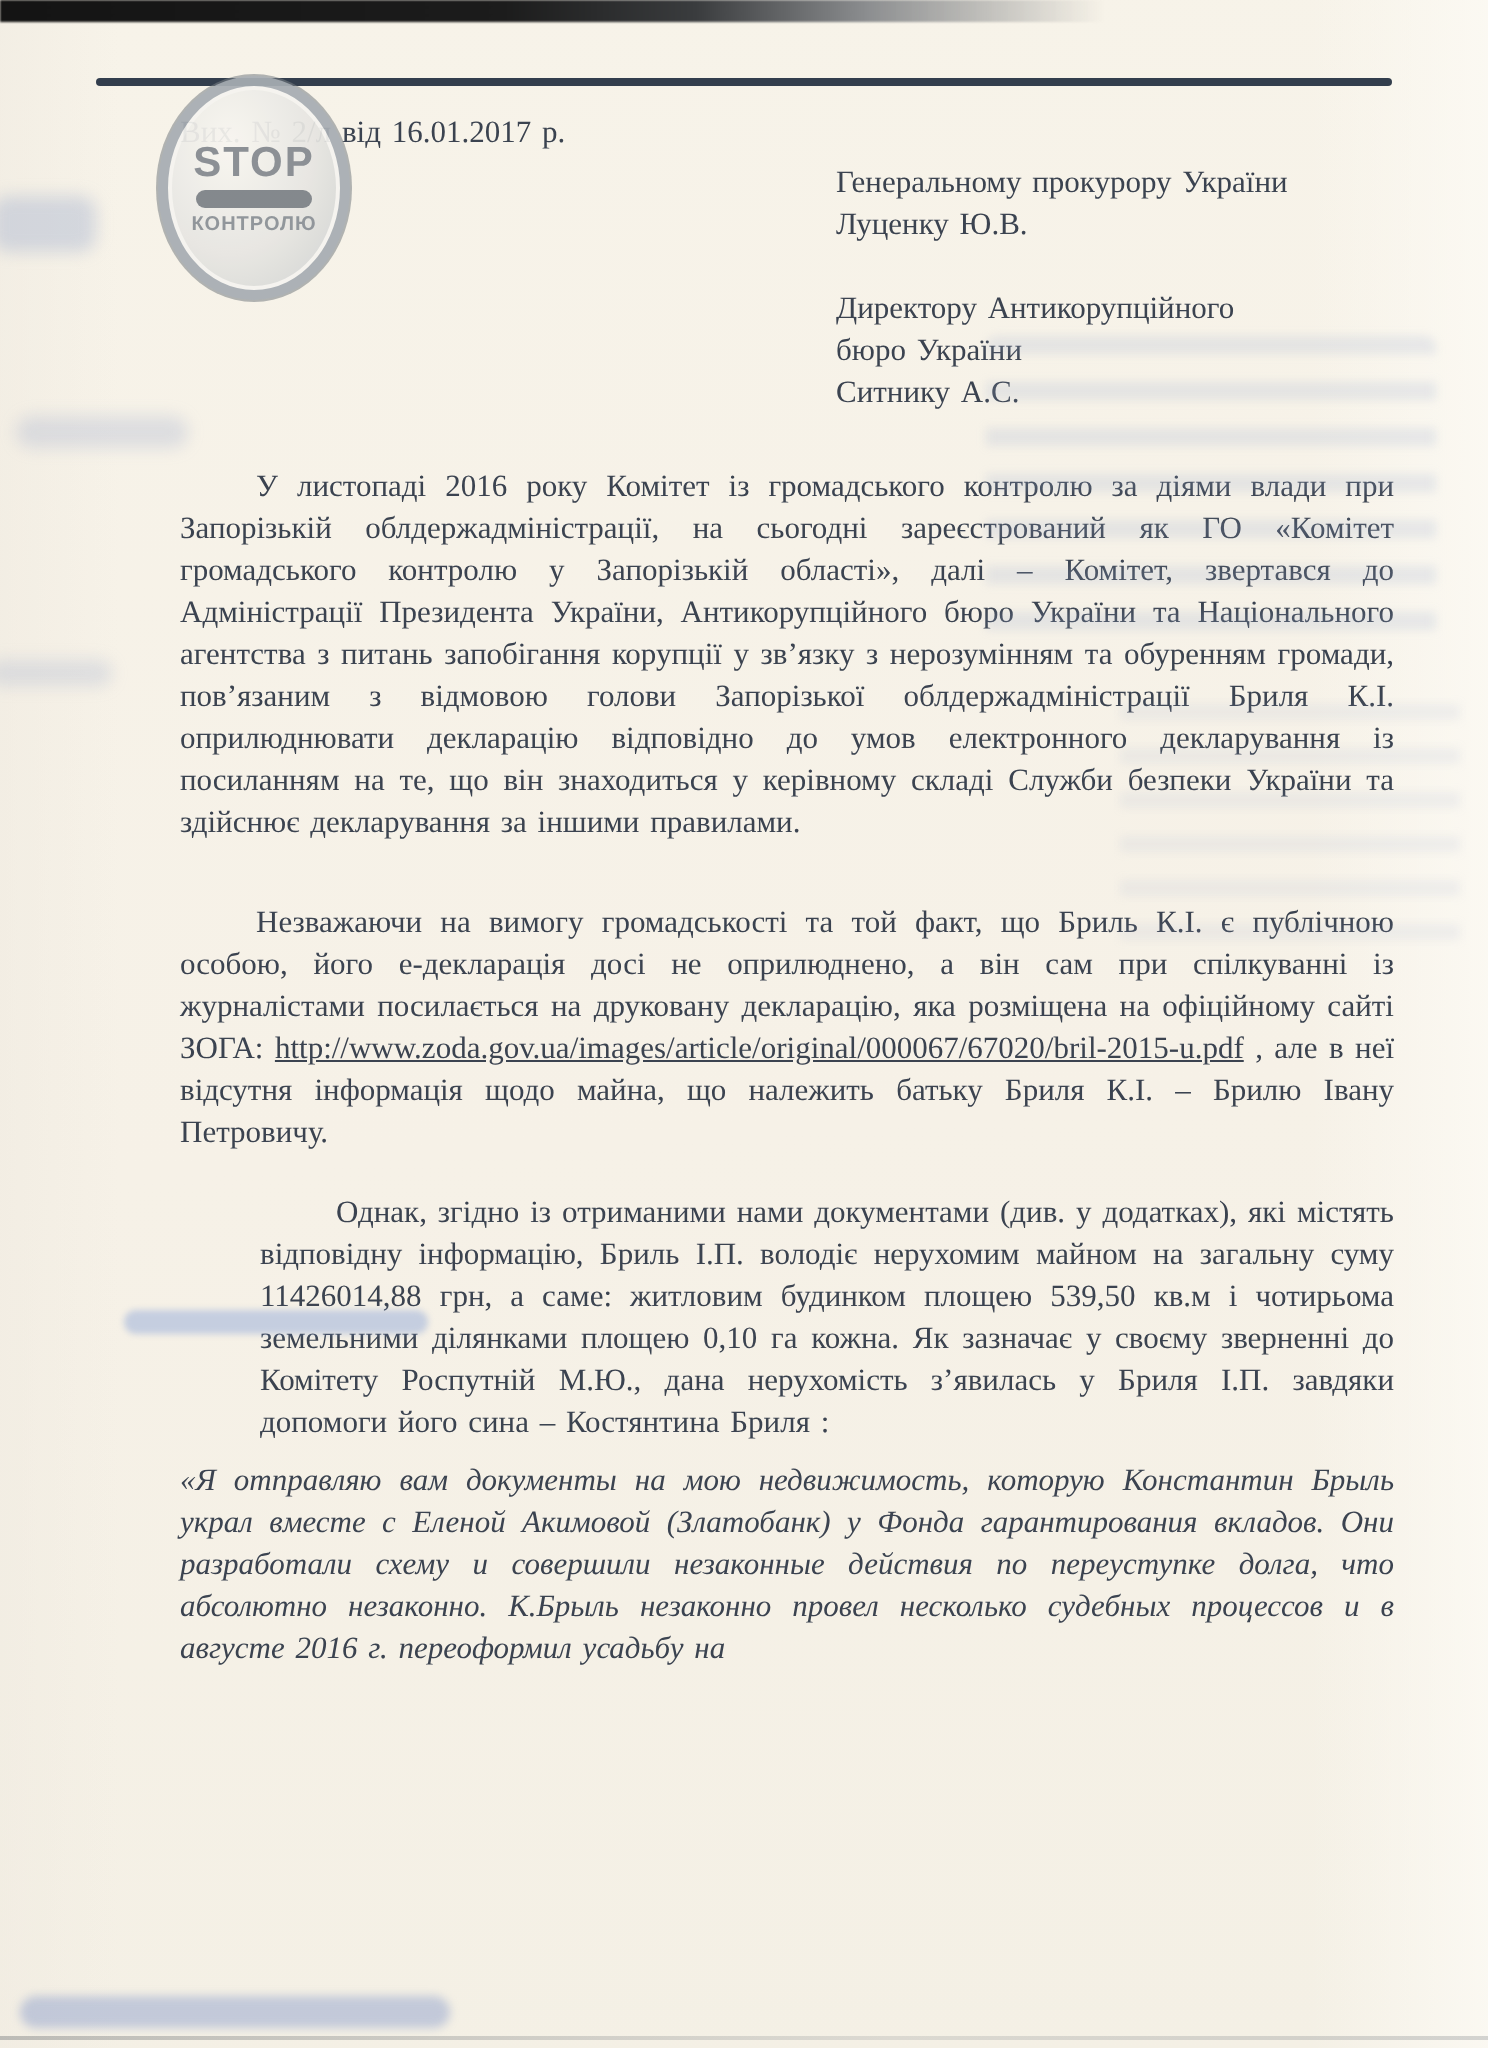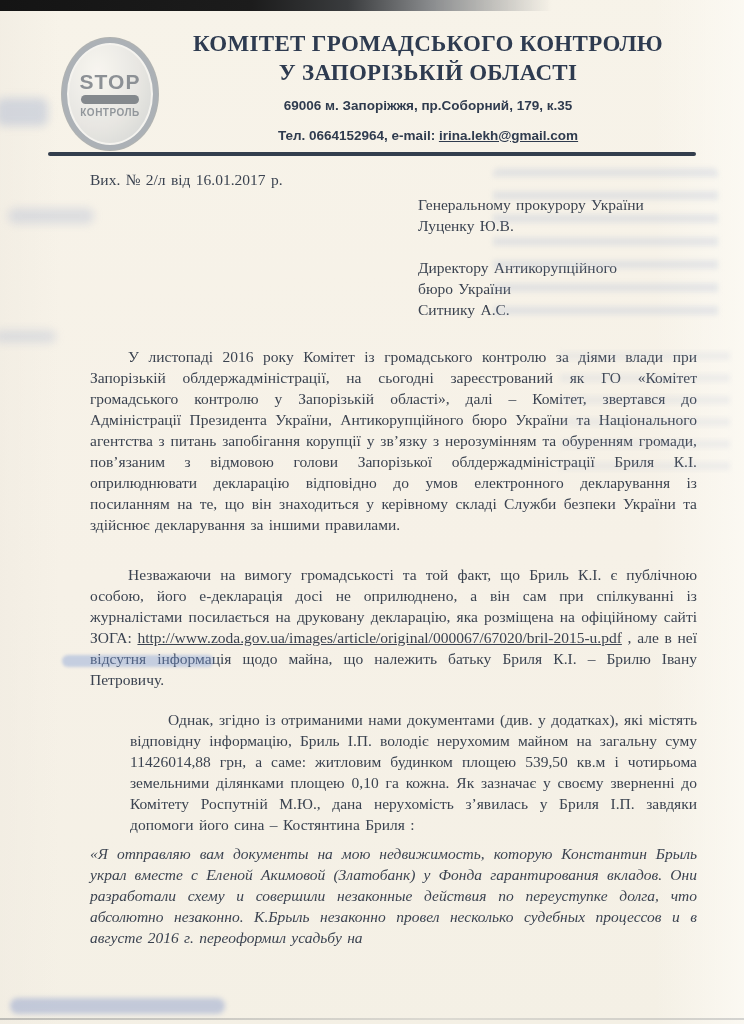--- a/index.html
+++ b/index.html
@@ -39,21 +39,21 @@
     background: repeating-linear-gradient(to bottom, rgba(156,172,206,0.12) 0 8px, rgba(156,172,206,0) 8px 22px);
     filter: blur(2.5px);
   }
   .marker-under-url { left: 62px; top: 655px; width: 152px; height: 12px; background: rgba(118,150,212,0.38); filter: blur(1.6px); border-radius: 6px; }
   .smudge-bottom { left: 10px; top: 998px; width: 215px; height: 16px; background: rgba(108,134,196,0.36); filter: blur(2.4px); border-radius: 8px; }
   .bottom-hairline { left: 0; top: 1018px; width: 744px; height: 2px; background: linear-gradient(to right, rgba(90,95,100,0.35), rgba(120,125,130,0.2) 60%, rgba(120,125,130,0.3)); }
 
   
   .header { position: relative; padding-top: 30px; }
   .stamp {
-    position: absolute; left: 62px; top: 38px;
+    position: absolute; left: 79px; top: 38px;
     width: 96px; height: 112px; border-radius: 50%;
     background: #a7adb3;
     padding: 5px;
     box-shadow: 0 0 0 1px rgba(120,126,132,0.6);
     opacity: 0.93;
   }
   .stamp-inner {
     width: 100%; height: 100%; border-radius: 50%;
     border: 2px solid #f5f4f0;
     background: radial-gradient(ellipse at 35% 28%, #f8f6f1 0%, #e7e6e2 55%, #cfd1d1 100%);
@@ -115,28 +115,22 @@
   <div class="ghost ghost-right-mid"></div>
   <div class="ghost marker-under-url"></div>
   <div class="ghost smudge-bottom"></div>
   <div class="ghost bottom-hairline"></div>
 
   <div class="header">
     <div class="stamp">
       <div class="stamp-inner">
         <div class="stamp-stop">STOP</div>
         <div class="stamp-bar"></div>
-        <div class="stamp-control">КОНТРОЛЬ</div>
+        <div class="stamp-control">КОНТРОЛЮ</div>
       </div>
-    </div>
-    <div class="header-text">
-      <div class="org-line1">КОМІТЕТ  ГРОМАДСЬКОГО КОНТРОЛЮ</div>
-      <div class="org-line2">У ЗАПОРІЗЬКІЙ ОБЛАСТІ</div>
-      <div class="org-address">69006 м. Запоріжжя, пр.Соборний, 179, к.35</div>
-      <div class="org-contact"><span>Тел. 0664152964, e-mail: </span><a class="org-email" href="#">irina.lekh@gmail.com</a></div>
     </div>
   </div>
   <div class="header-rule"></div>
 
   <div class="content">
     <div class="ref-row">Вих. № 2/л від 16.01.2017 р.</div>
 
     <div class="recipients">
       <div class="recipient-block">
         <div>Генеральному прокурору України</div>

